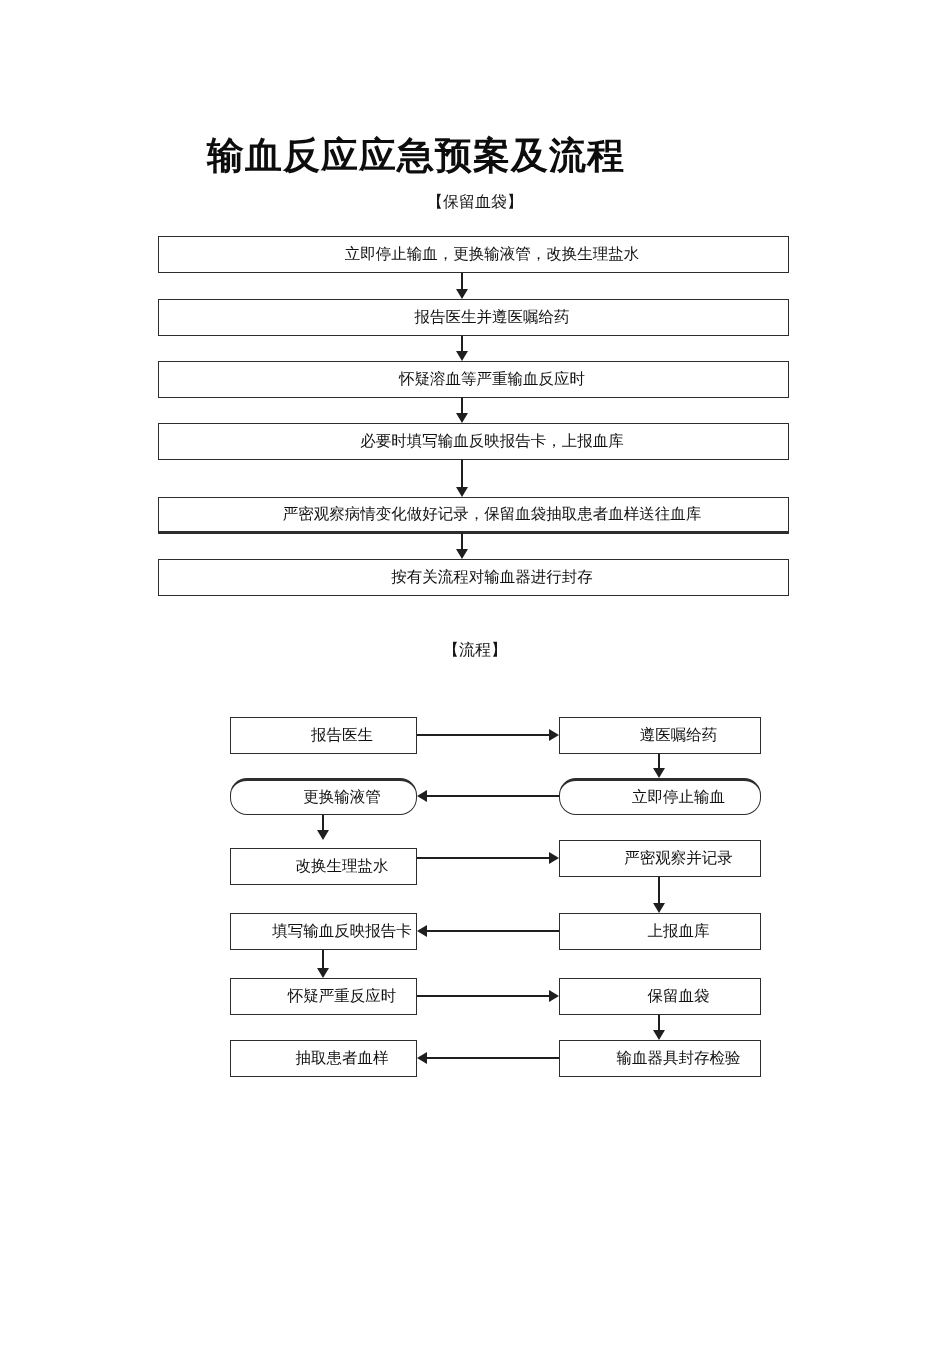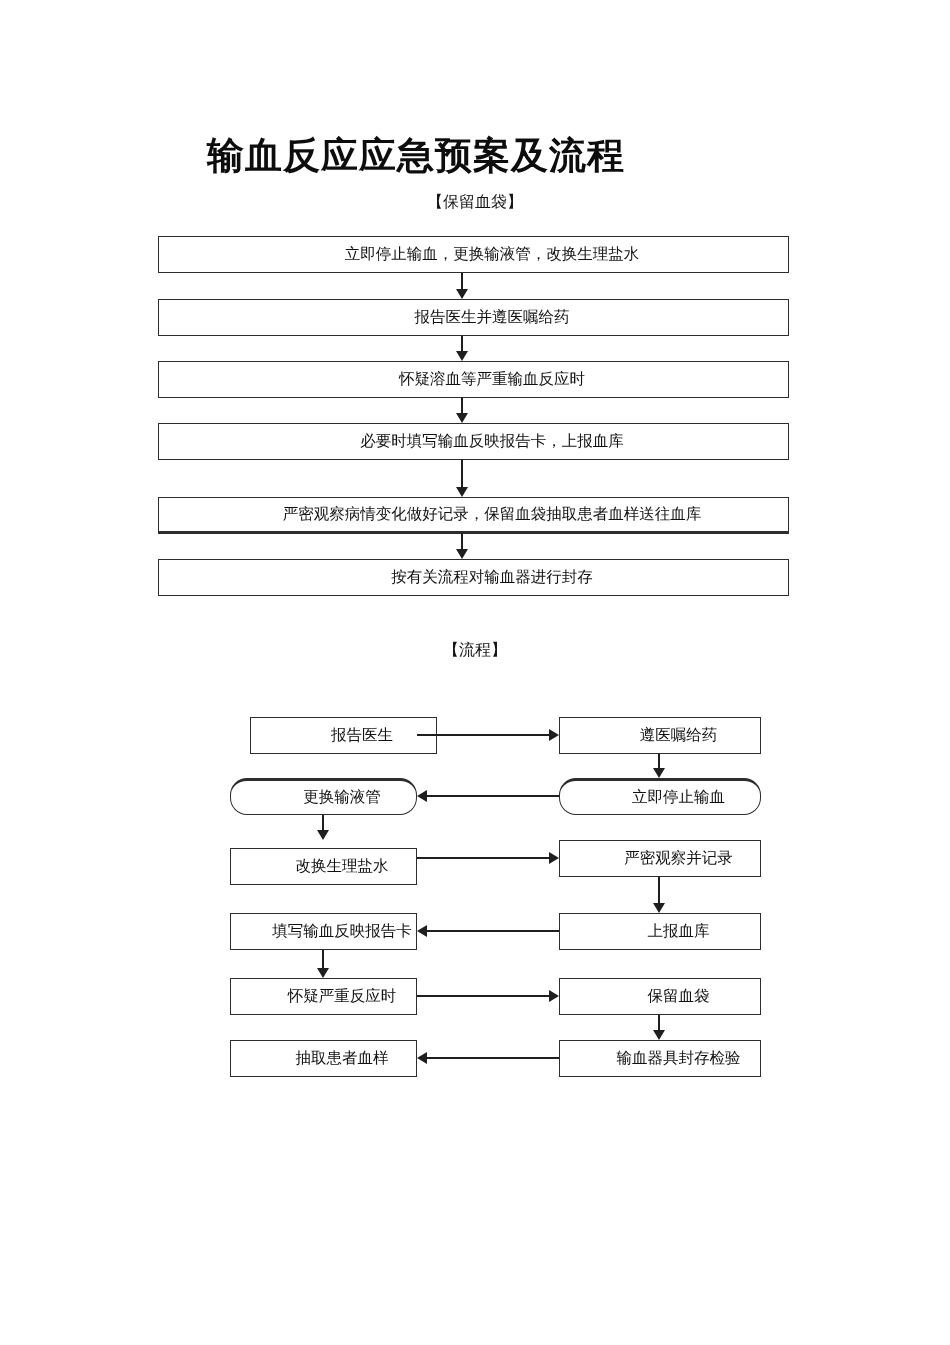--- a/index.html
+++ b/index.html
@@ -78,21 +78,21 @@
   <div class="shaft" style="height:28px;"></div>
   <div class="head"></div>
 </div>
 <div class="varrow" style="left:456px;top:533px;height:26px;">
   <div class="shaft" style="height:16px;"></div>
   <div class="head"></div>
 </div>
 
 <div class="section-label sec2">【流程】</div>
 
-<div class="box lbox" style="top:717px;margin-left:20px;">报告医生</div>
+<div class="box lbox" style="top:717px;">报告医生</div>
 <div class="box lbox thick-top" style="top:778px;">更换输液管</div>
 <div class="box lbox" style="top:840px;margin-top:8px;">改换生理盐水</div>
 <div class="box lbox" style="top:913px;">填写输血反映报告卡</div>
 <div class="box lbox" style="top:978px;">怀疑严重反应时</div>
 <div class="box lbox" style="top:1040px;">抽取患者血样</div>
 
 <div class="box rbox" style="top:717px;">遵医嘱给药</div>
 <div class="box rbox thick-top" style="top:778px;">立即停止输血</div>
 <div class="box rbox" style="top:840px;">严密观察并记录</div>
 <div class="box rbox" style="top:913px;">上报血库</div>

